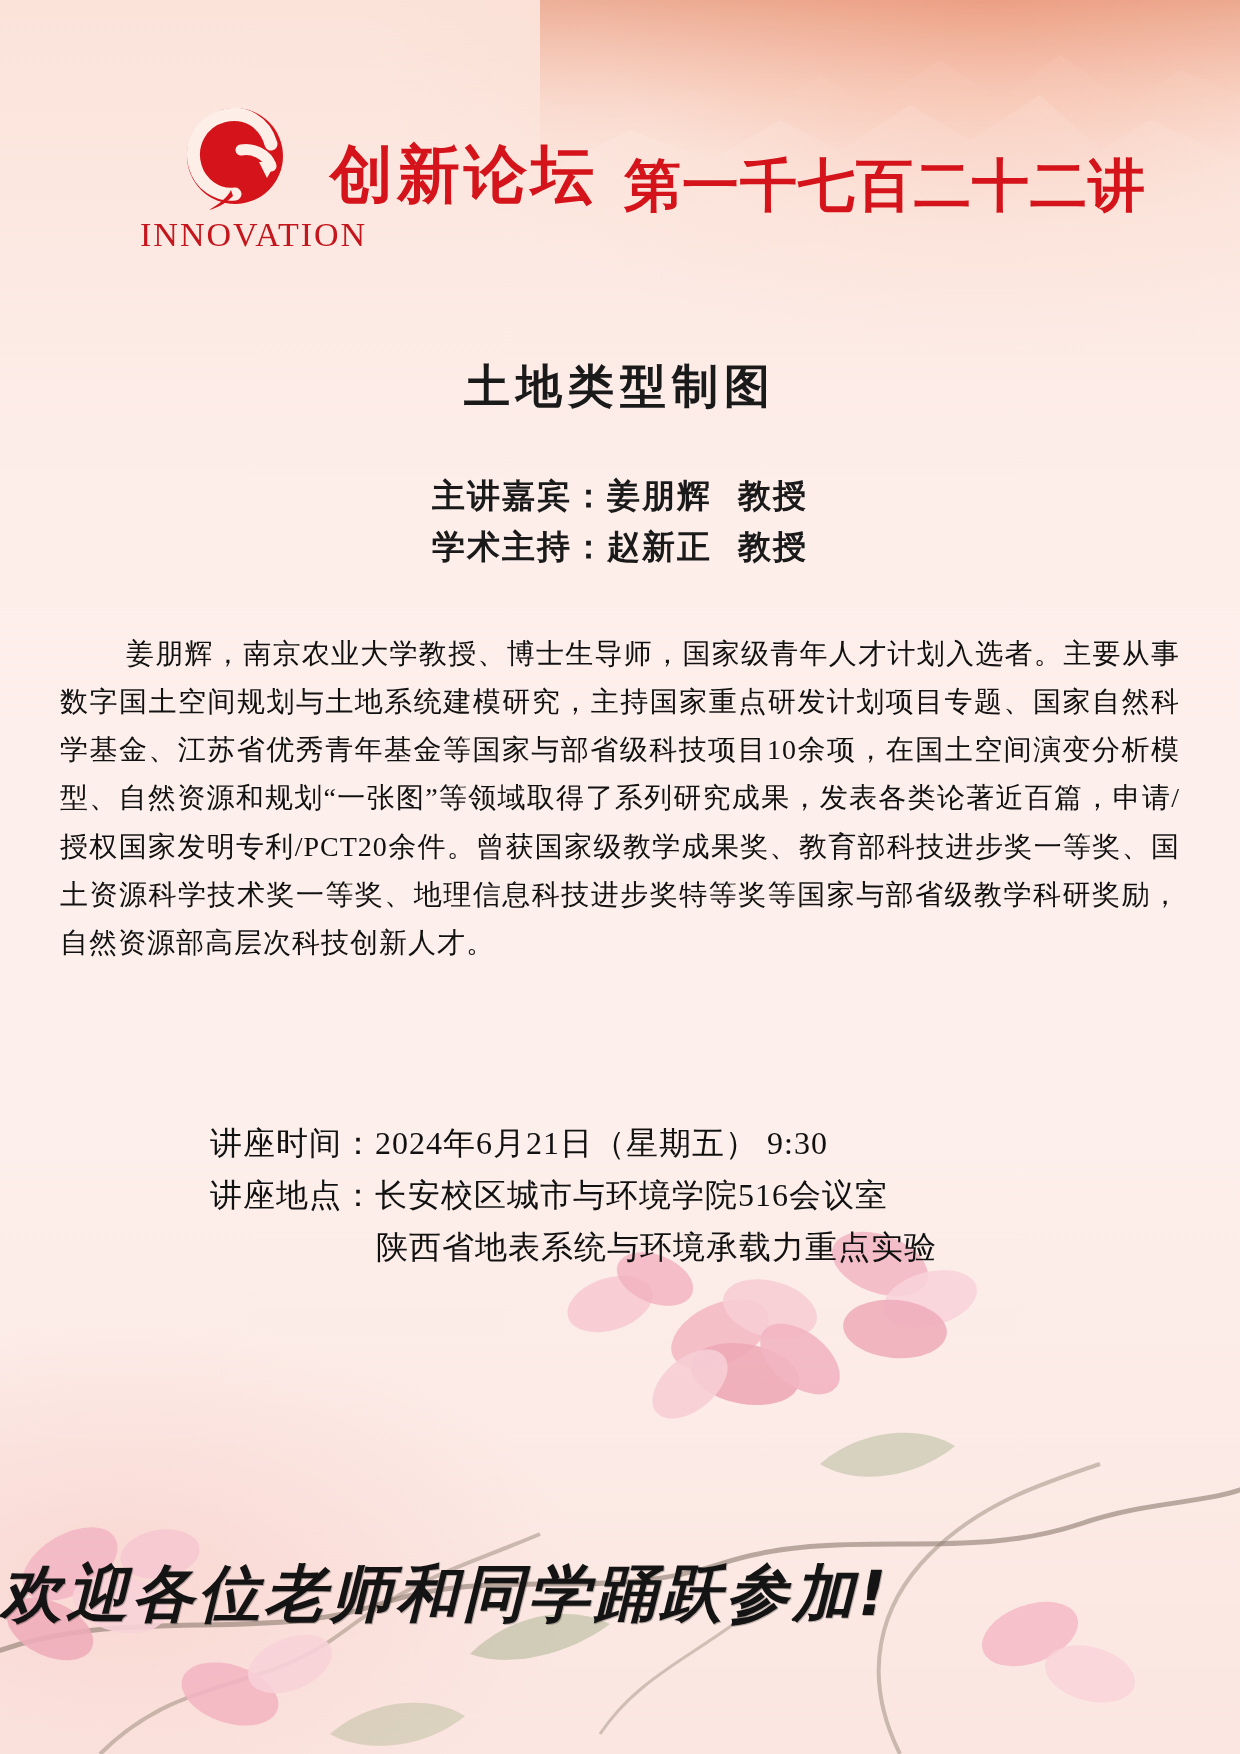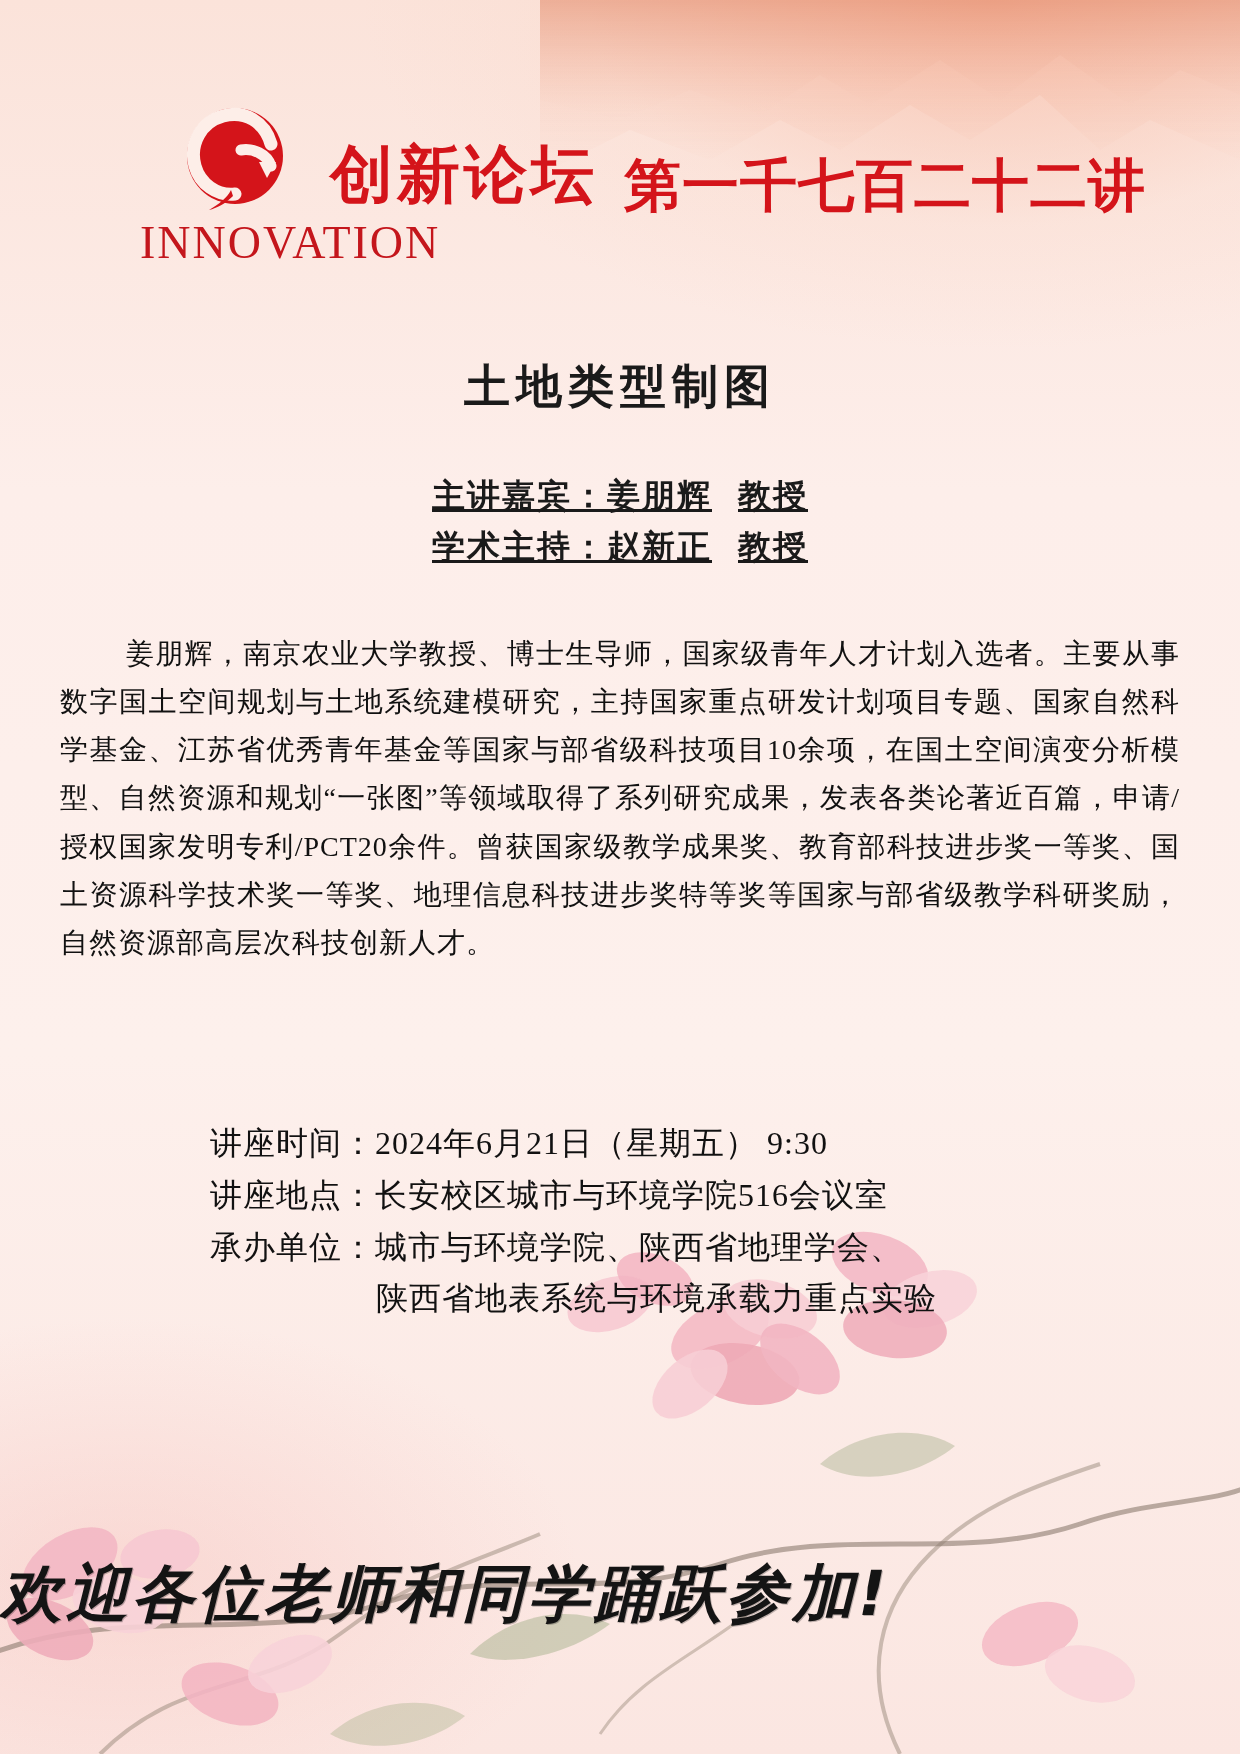--- a/index.html
+++ b/index.html
@@ -66,21 +66,21 @@
   }
   .logo-mark {
     width: 120px;
     height: 110px;
     margin: 0 auto;
     display: block;
   }
   .logo-word {
     font-family: "Liberation Serif", serif;
     color: #c4161c;
-    font-size: 46px;
+    font-size: 34px;
     letter-spacing: 2px;
     font-weight: 400;
     margin-top: 2px;
     text-align: right;
   }
   .title-main {
     color: #d4141a;
     font-family: "DejaVu Sans", "Liberation Sans", sans-serif;
     font-weight: bold;
     font-size: 63px;
@@ -119,21 +119,20 @@
     top: 470px;
     left: 0;
     width: 1240px;
     text-align: center;
     font-family: "DejaVu Sans", "Liberation Sans", sans-serif;
     font-weight: bold;
     font-size: 33px;
     line-height: 1.55;
     color: #1a1a1a;
     letter-spacing: 2px;
-    text-decoration: underline;
   }
   .speakers .gap {
     display: inline-block;
     width: 26px;
   }
 
   
   .bio {
     position: absolute;
     top: 630px;
@@ -284,22 +283,19 @@
   </svg>
 
   <div class="info">
     <div class="info-row">
       <span class="info-label">讲座时间：</span><span>2024年6月21日（星期五） 9:30</span>
     </div>
     <div class="info-row">
       <span class="info-label">讲座地点：</span><span>长安校区城市与环境学院516会议室</span>
     </div>
     <div class="info-row">
-      <span class="info-label">承办单位：</span><span>城市与环境学院、陕西省地理学会、</span>
-    </div>
-    <div class="info-row">
       <span class="info-cont">陕西省地表系统与环境承载力重点实验</span>
     </div>
   </div>
 
   <div class="slogan">欢迎各位老师和同学踊跃参加!</div>
 
 </div>
 
 </body></html>

